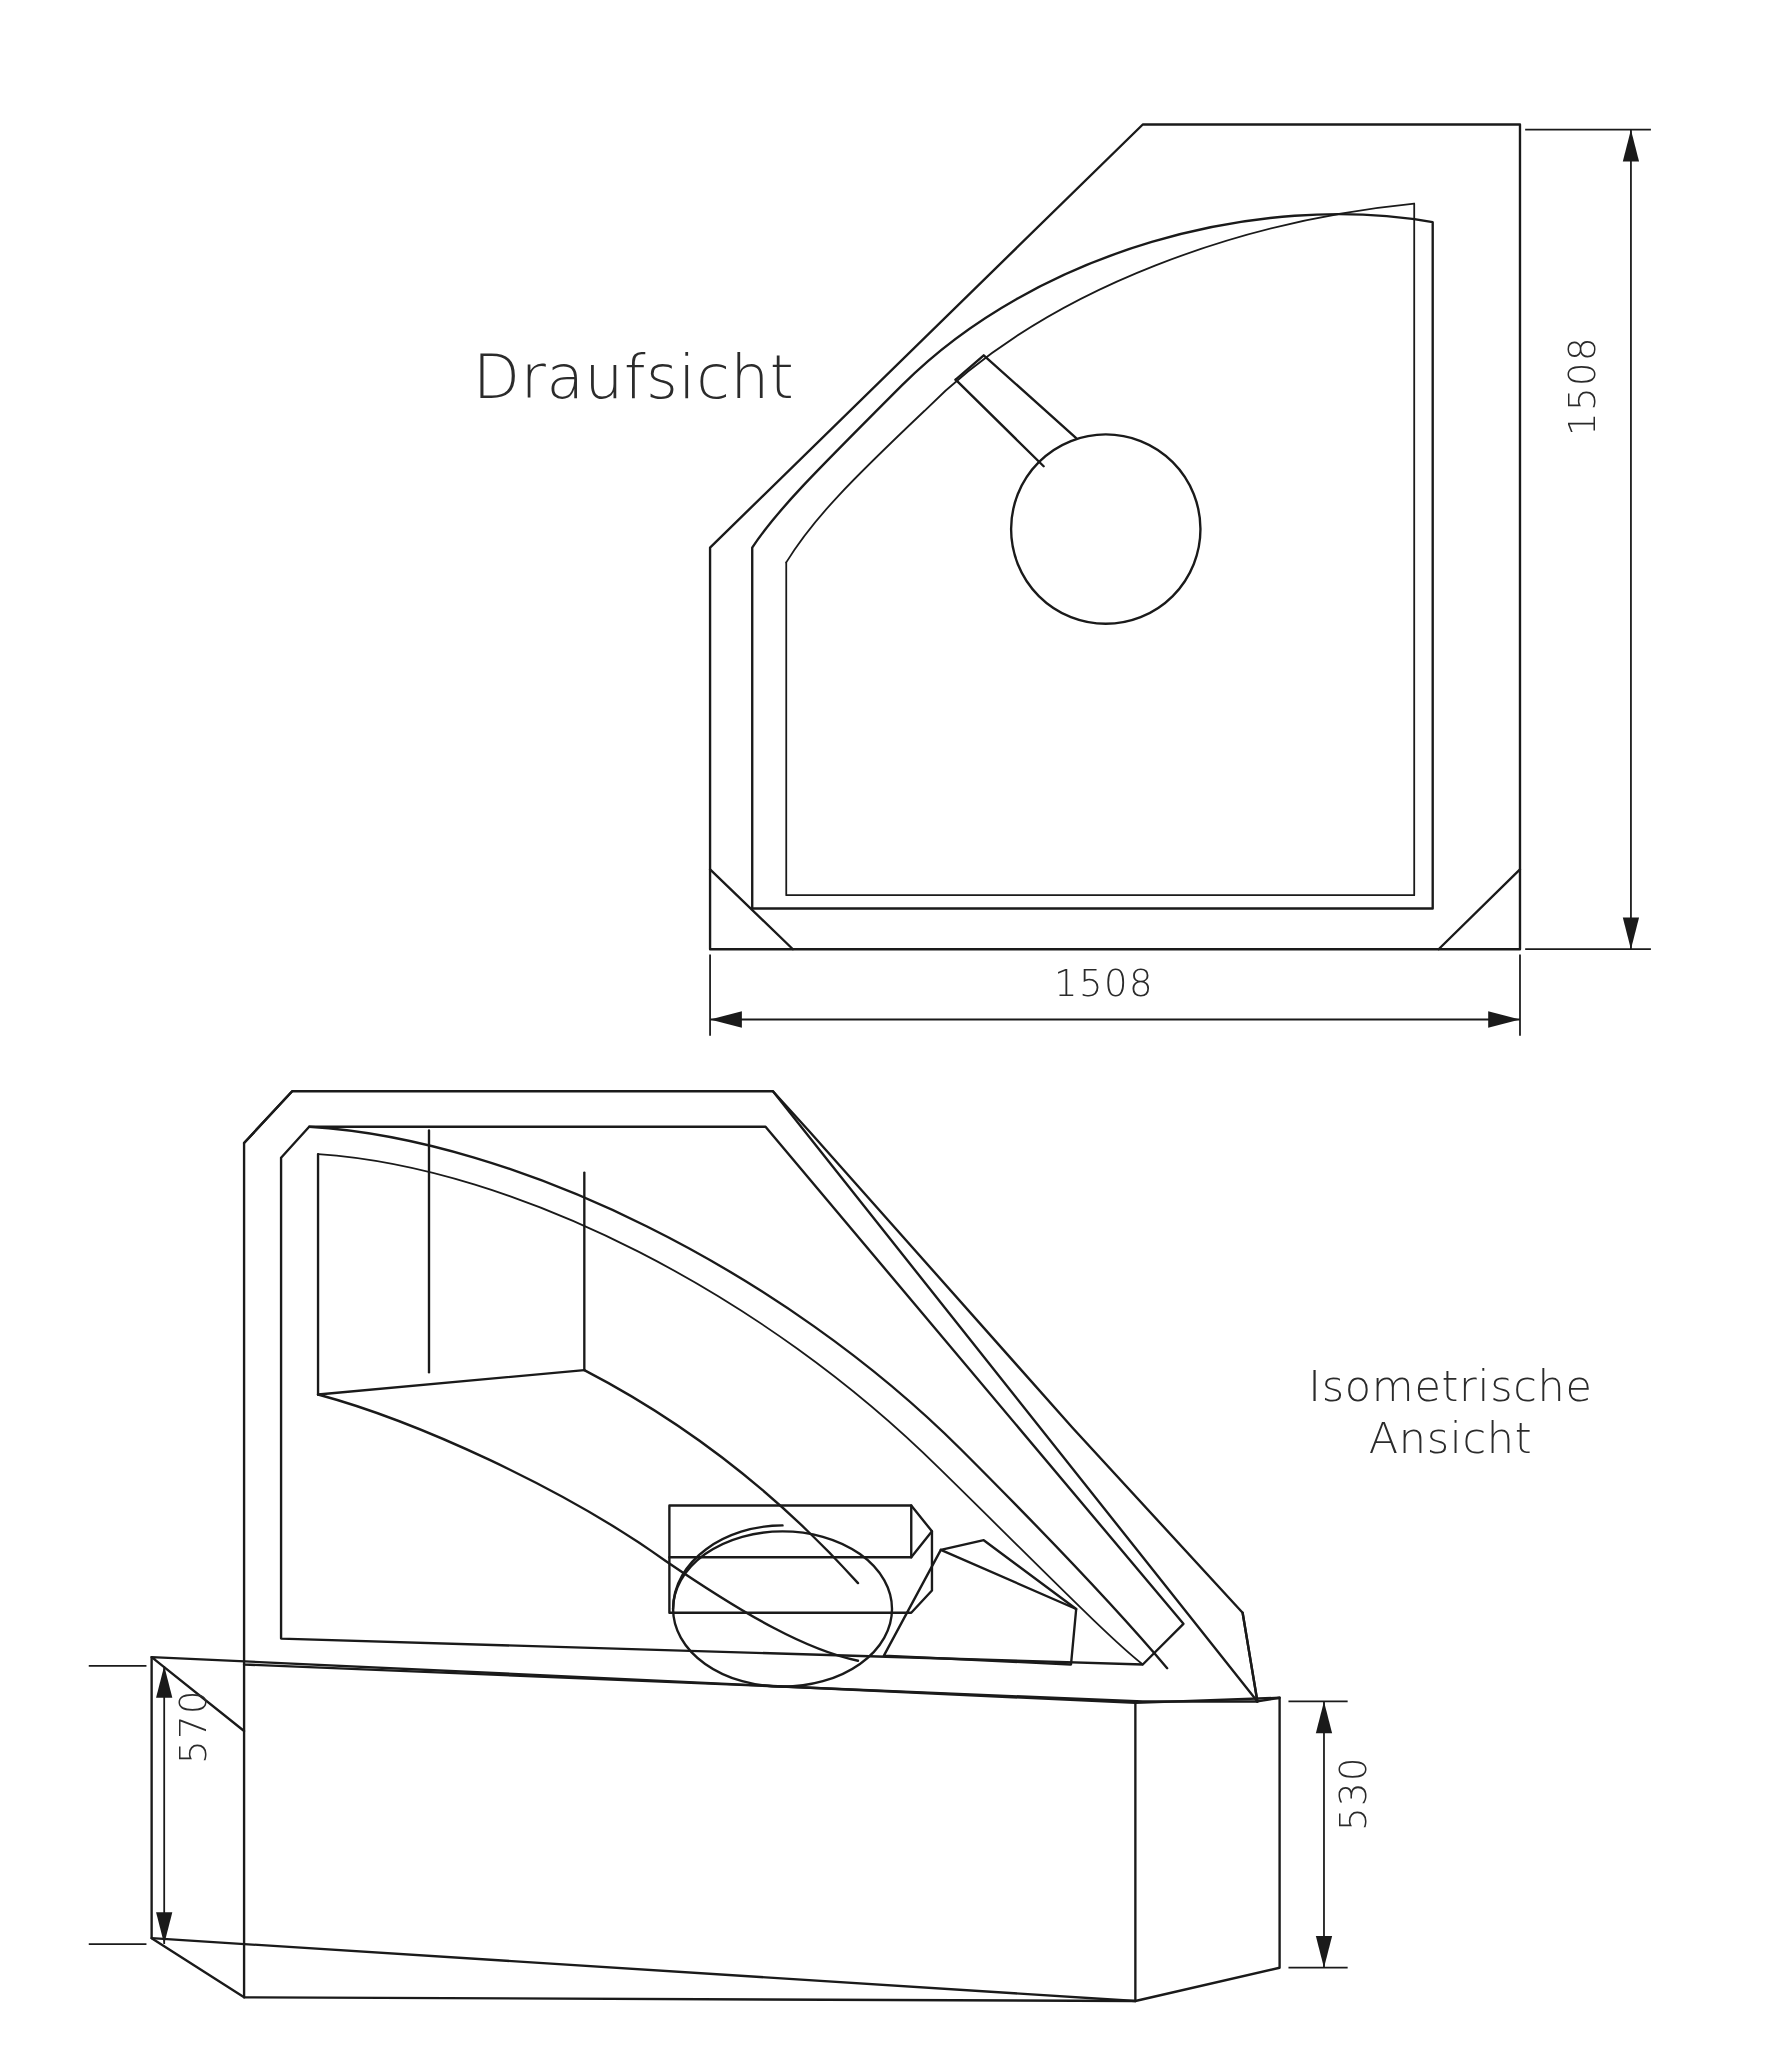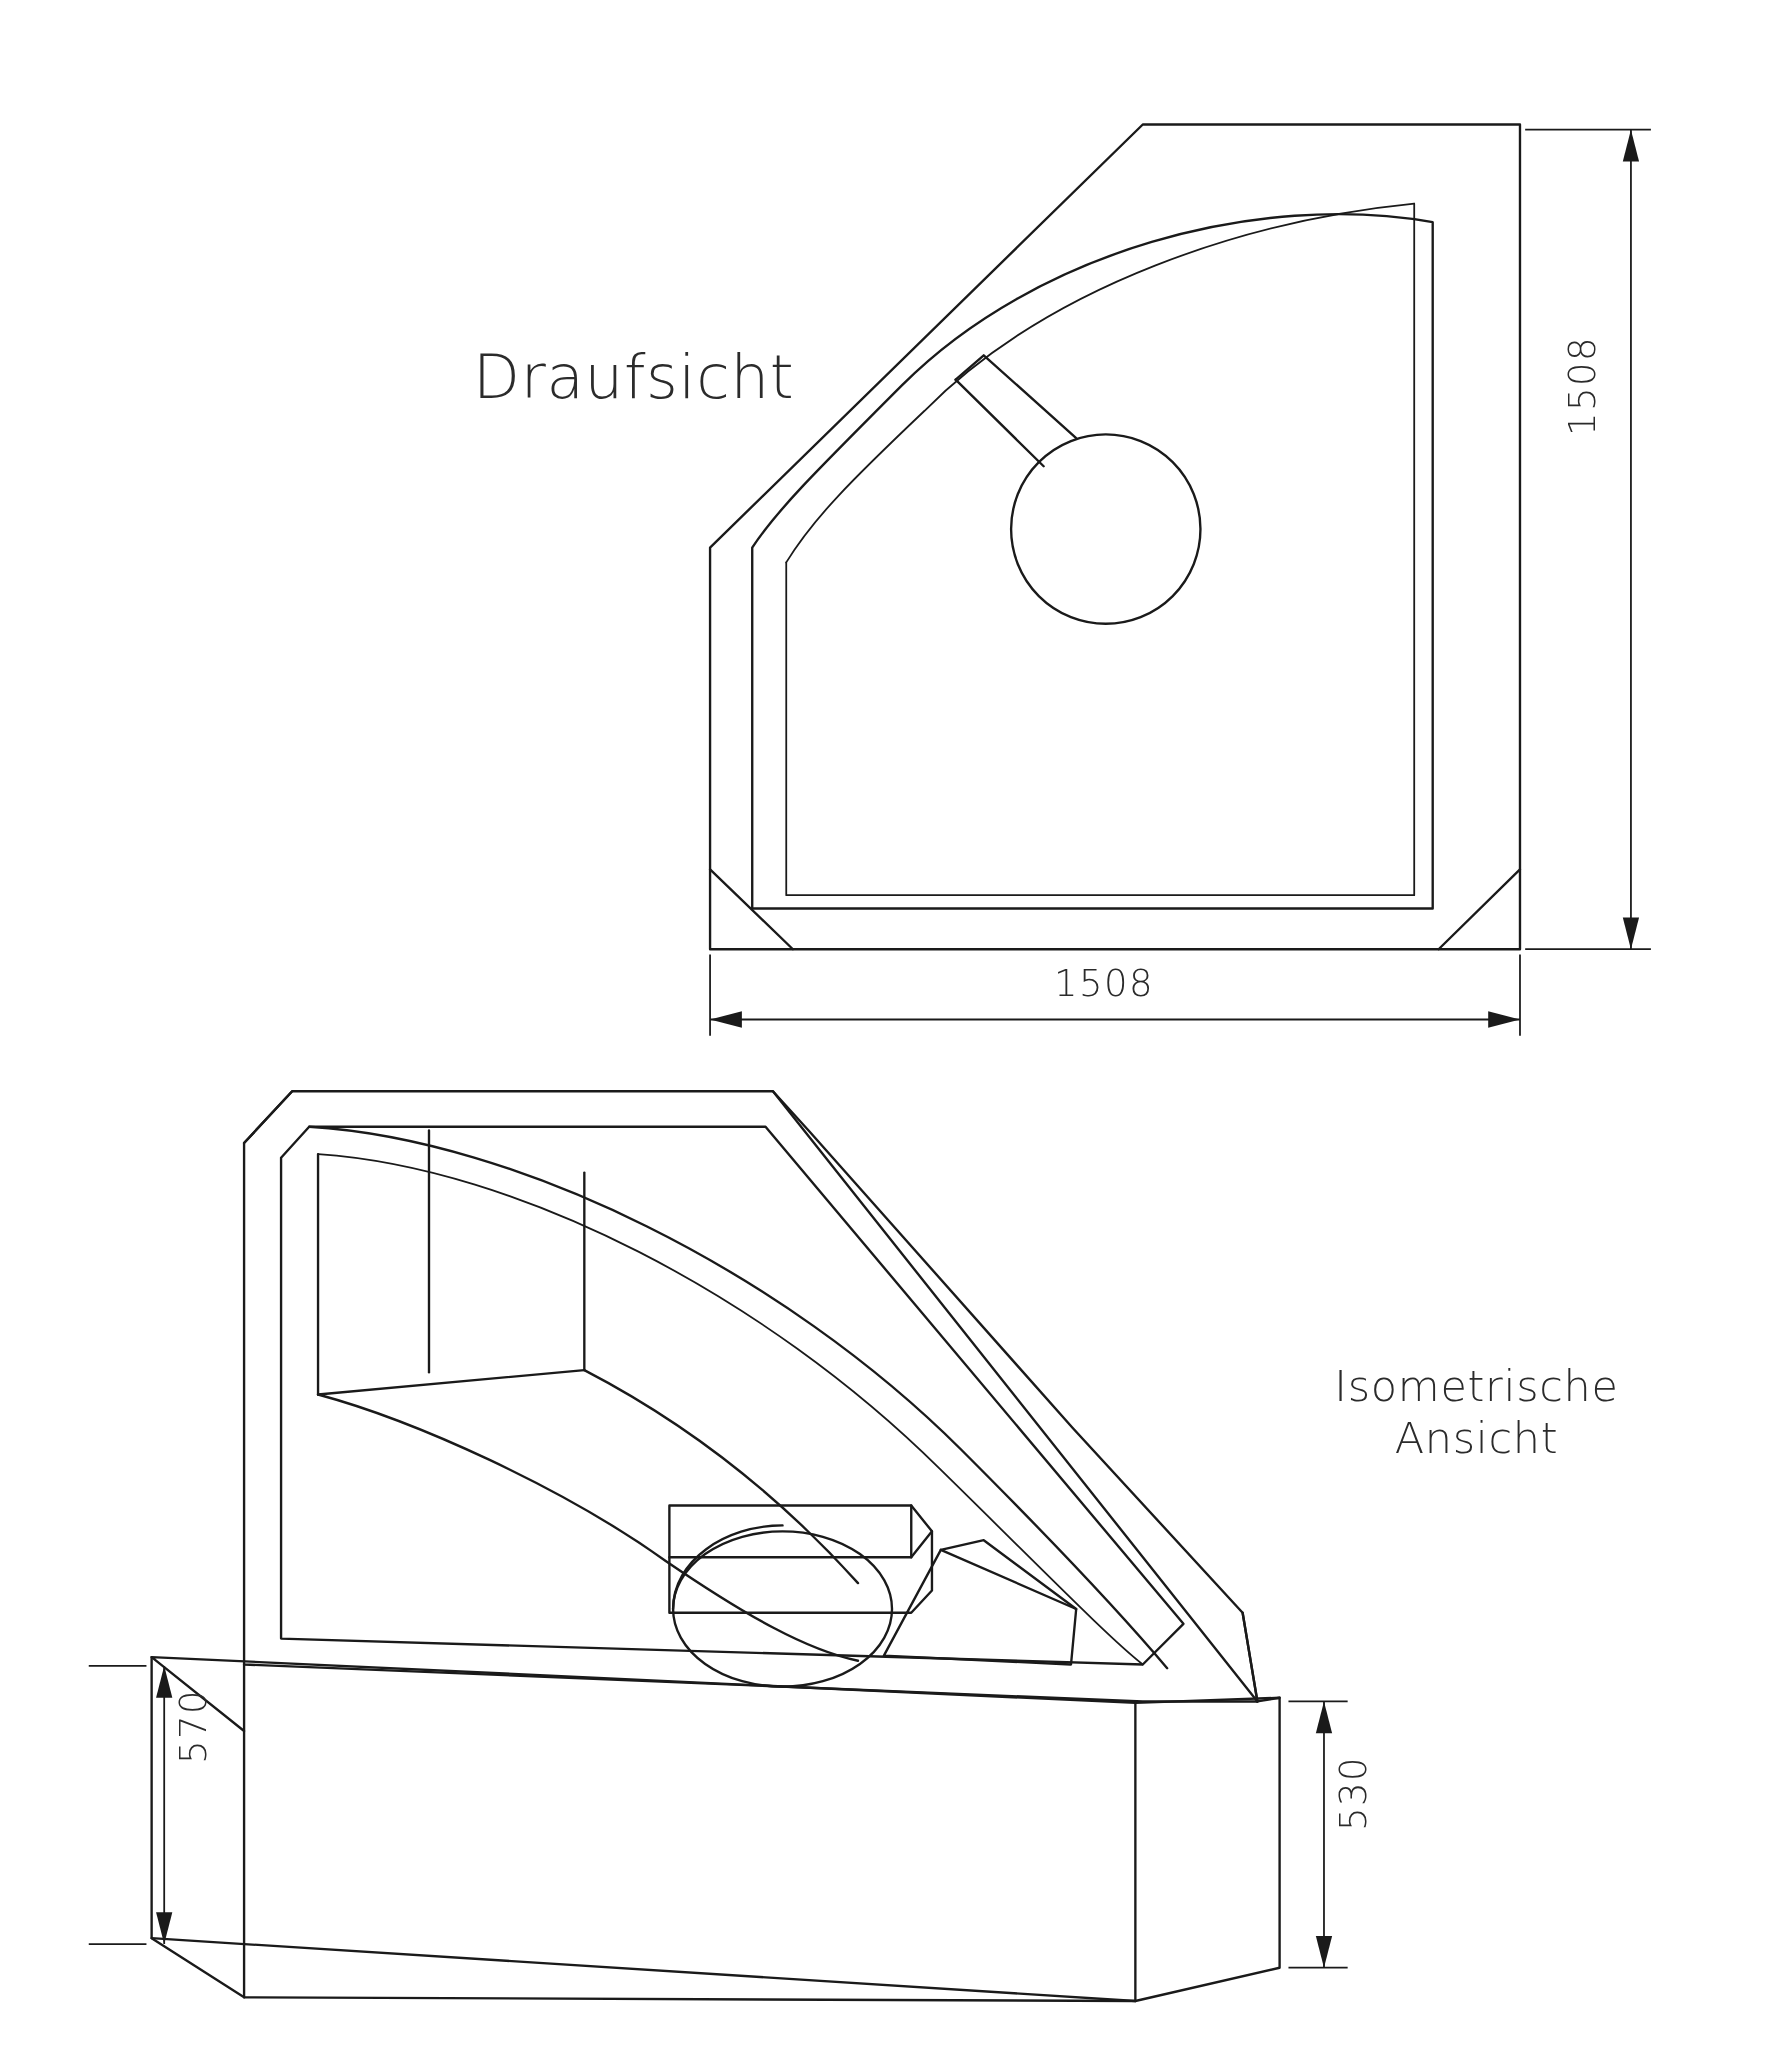--- a/index.html
+++ b/index.html
@@ -60,21 +60,21 @@
     white-space: pre;
     letter-spacing: 0.7px;
   }
   #label-draufsicht {
     left: 473px;
     top: 307px;
     font-size: 61px;
     margin-top: 34px;
   }
   #label-isometrisch {
-    left: 1240px;
+    left: 1214px;
     top: 1360px;
     font-size: 43px;
     text-align: center;
     line-height: 1.22;
     width: 473px;
   }
   .dim-text {
     position: absolute;
     font-family: "DejaVu Sans", sans-serif;
     font-weight: 300;

